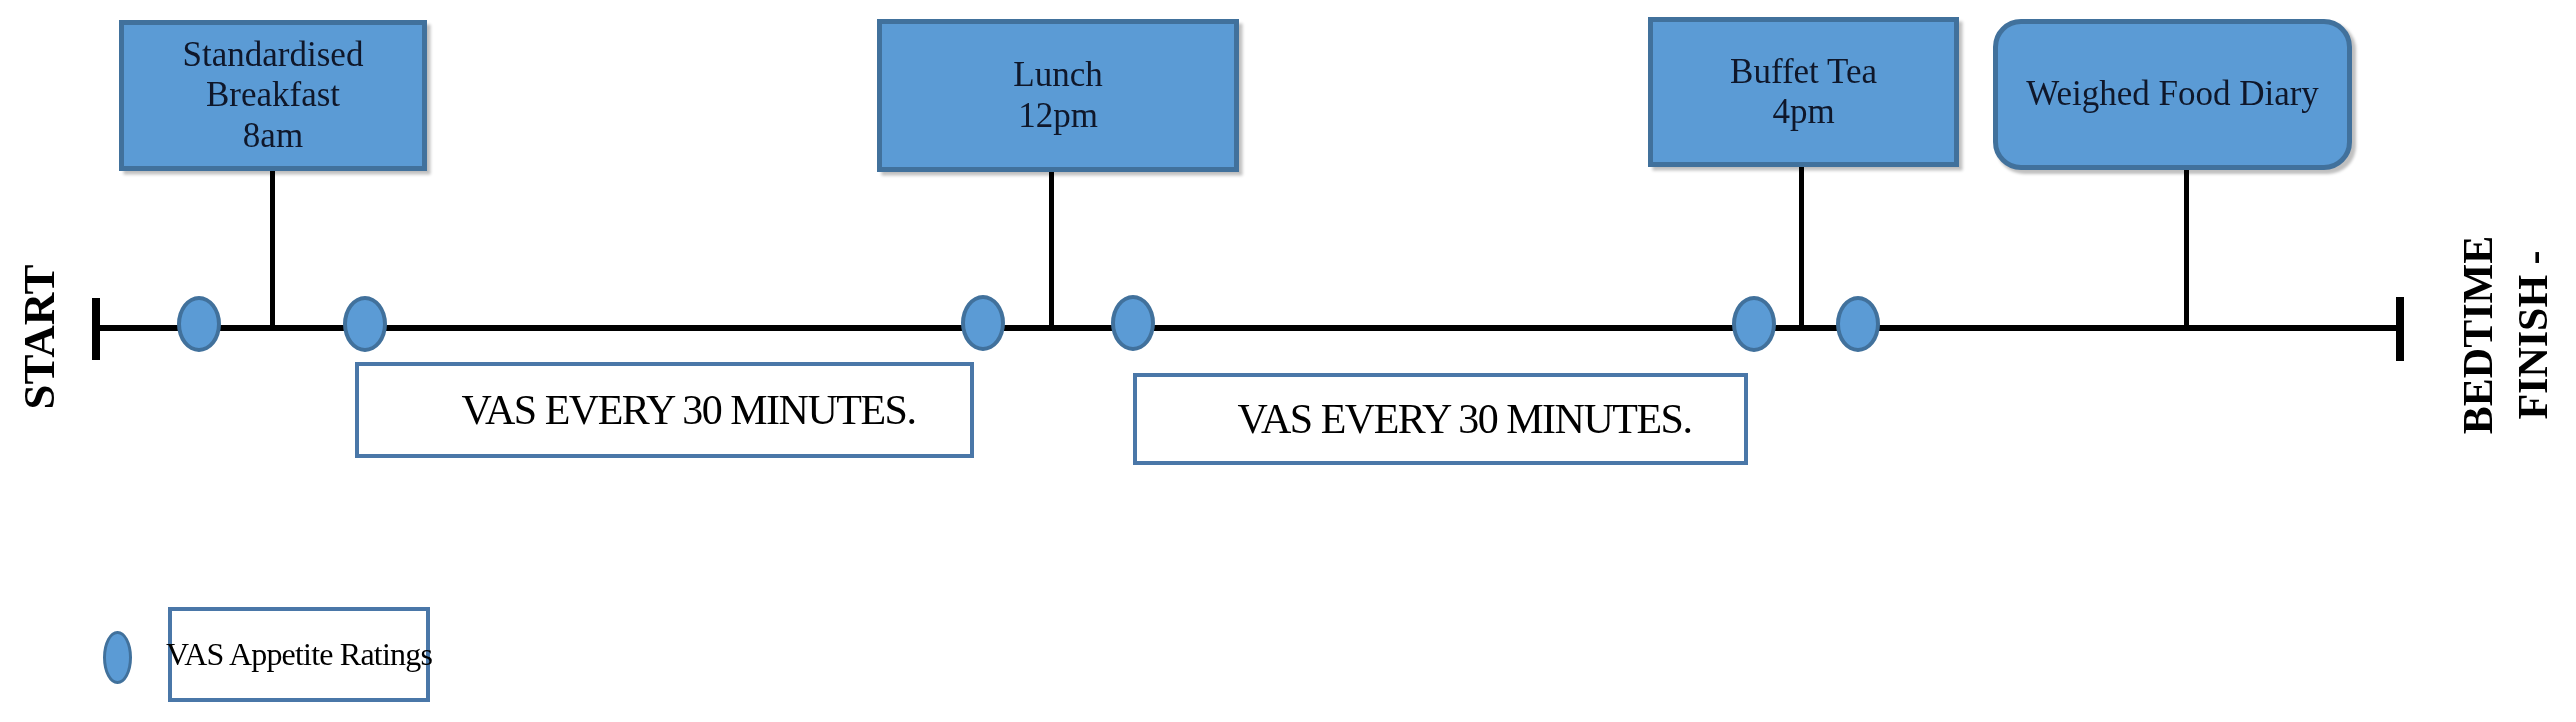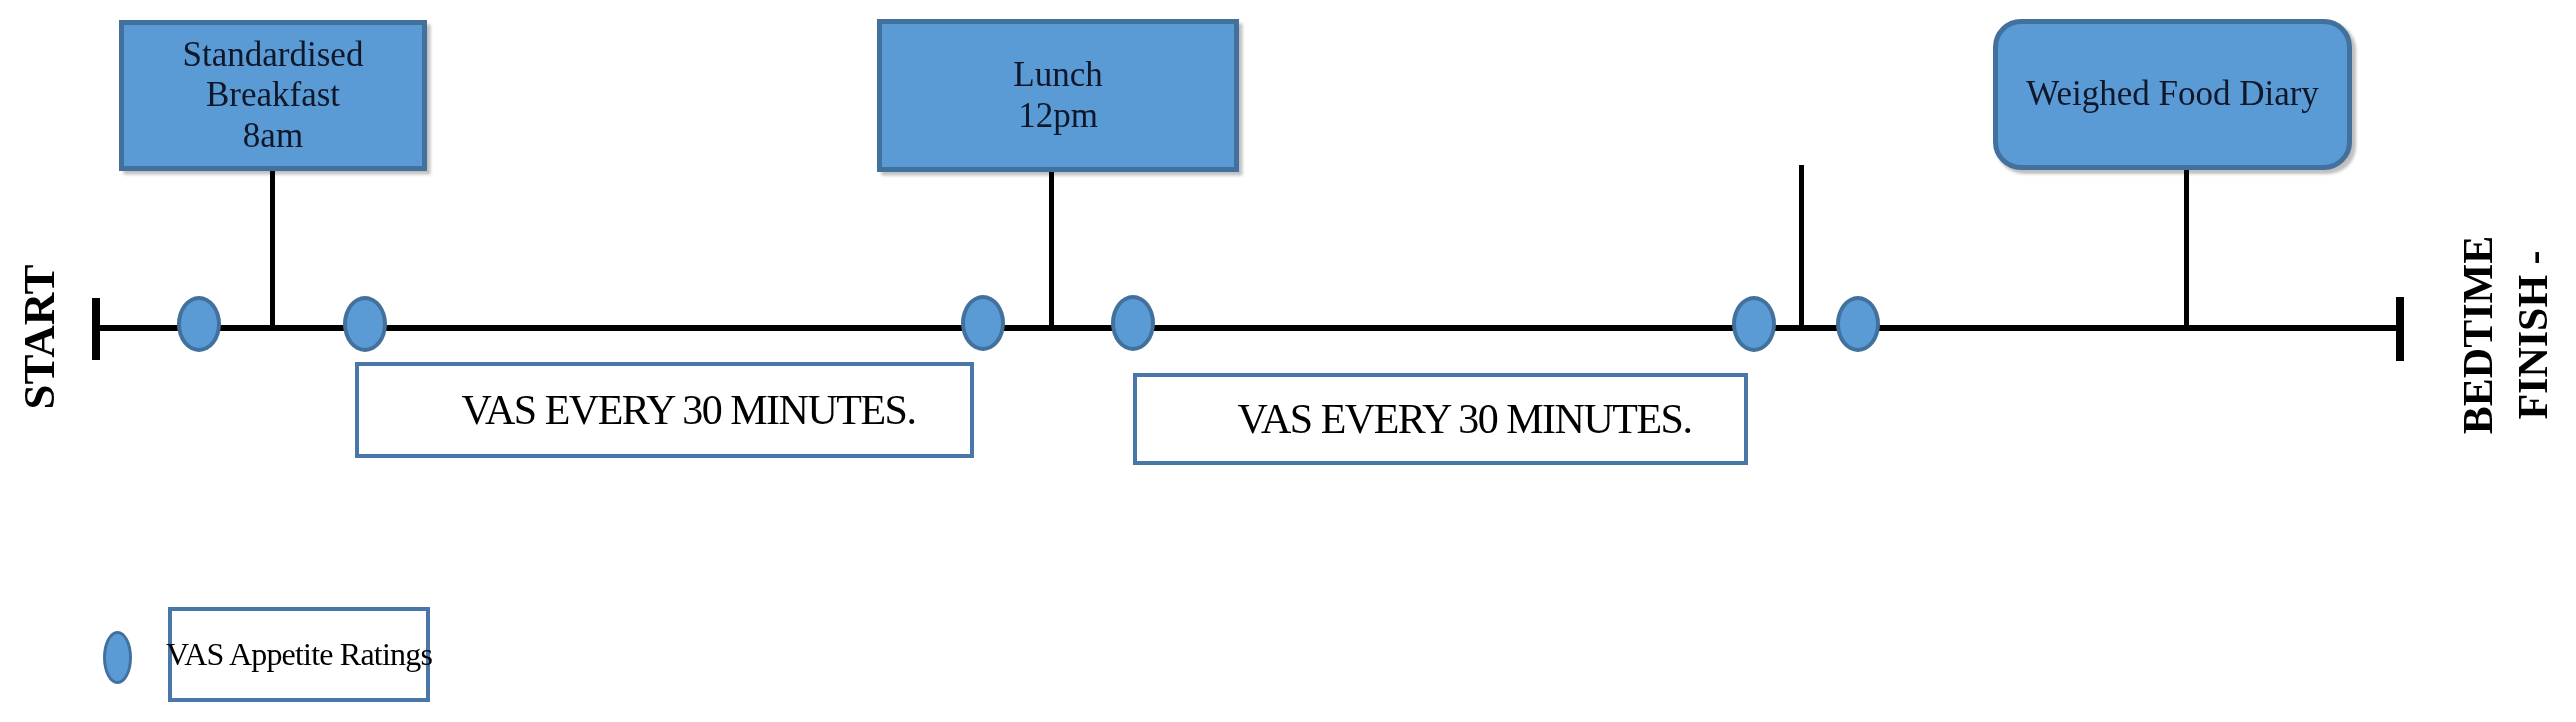--- a/index.html
+++ b/index.html
@@ -159,20 +159,24 @@
     <div>Standardised</div>
     <div>Breakfast</div>
     <div>8am</div>
   </div>
 
   <div class="event-box" style="left:877px; top:19px; width:362px; height:153px;">
     <div>Lunch</div>
     <div>12pm</div>
   </div>
 
+  <div class="event-box" style="left:1648px; top:17.3px; width:311px; height:150px;">
+    <div>Buffet Tea</div>
+    <div>4pm</div>
+  </div>
 
   <div class="event-box" style="left:1993px; top:19px; width:359px; height:151px;border-radius:28px;">
     <div>Weighed Food Diary</div>
   </div>
 
   <div class="marker" style="left:177px;  top:296px;"></div>
   <div class="marker" style="left:343px;  top:296px;"></div>
   <div class="marker" style="left:961px; top:295px;"></div>
   <div class="marker" style="left:1111px; top:295px;"></div>
   <div class="marker" style="left:1732px; top:296px;"></div>

